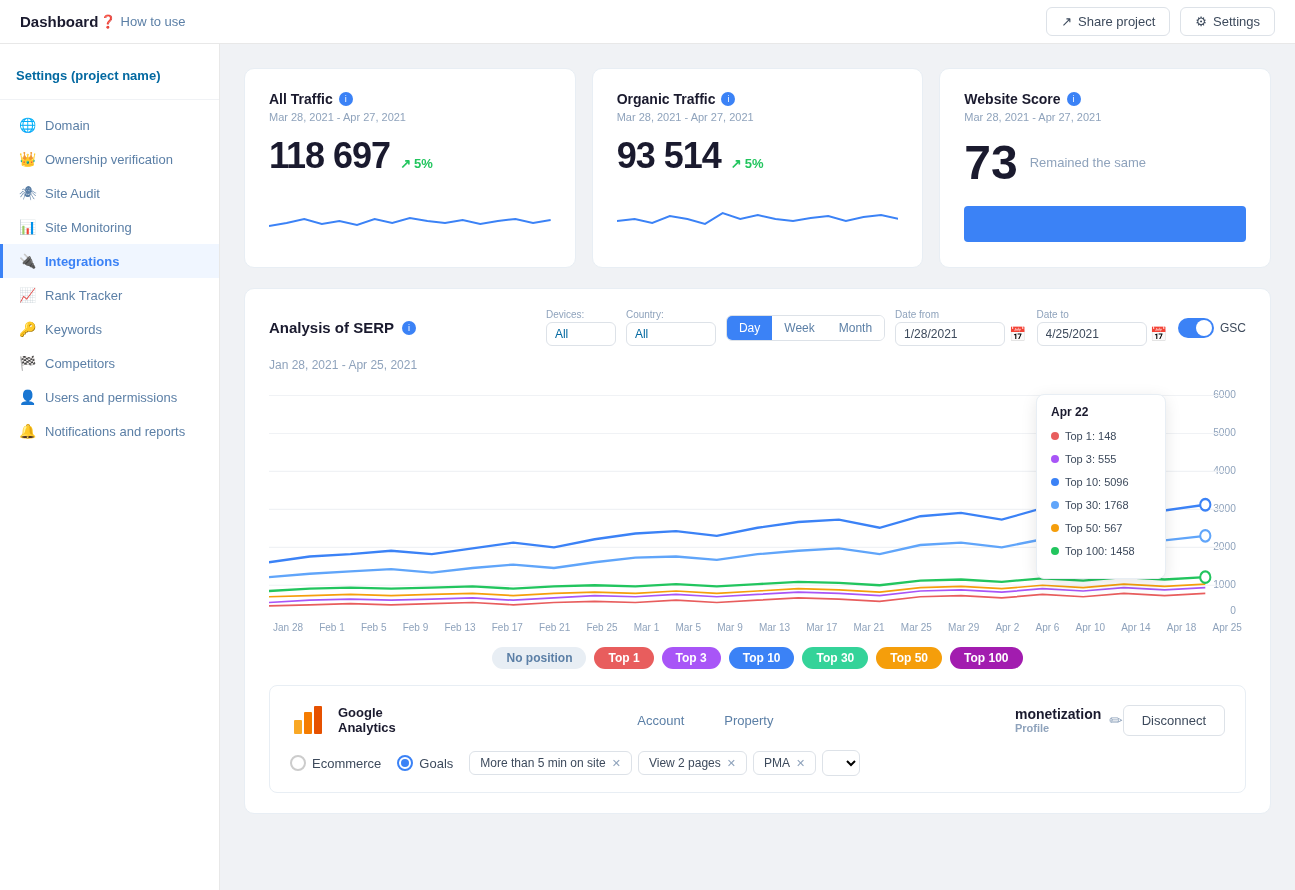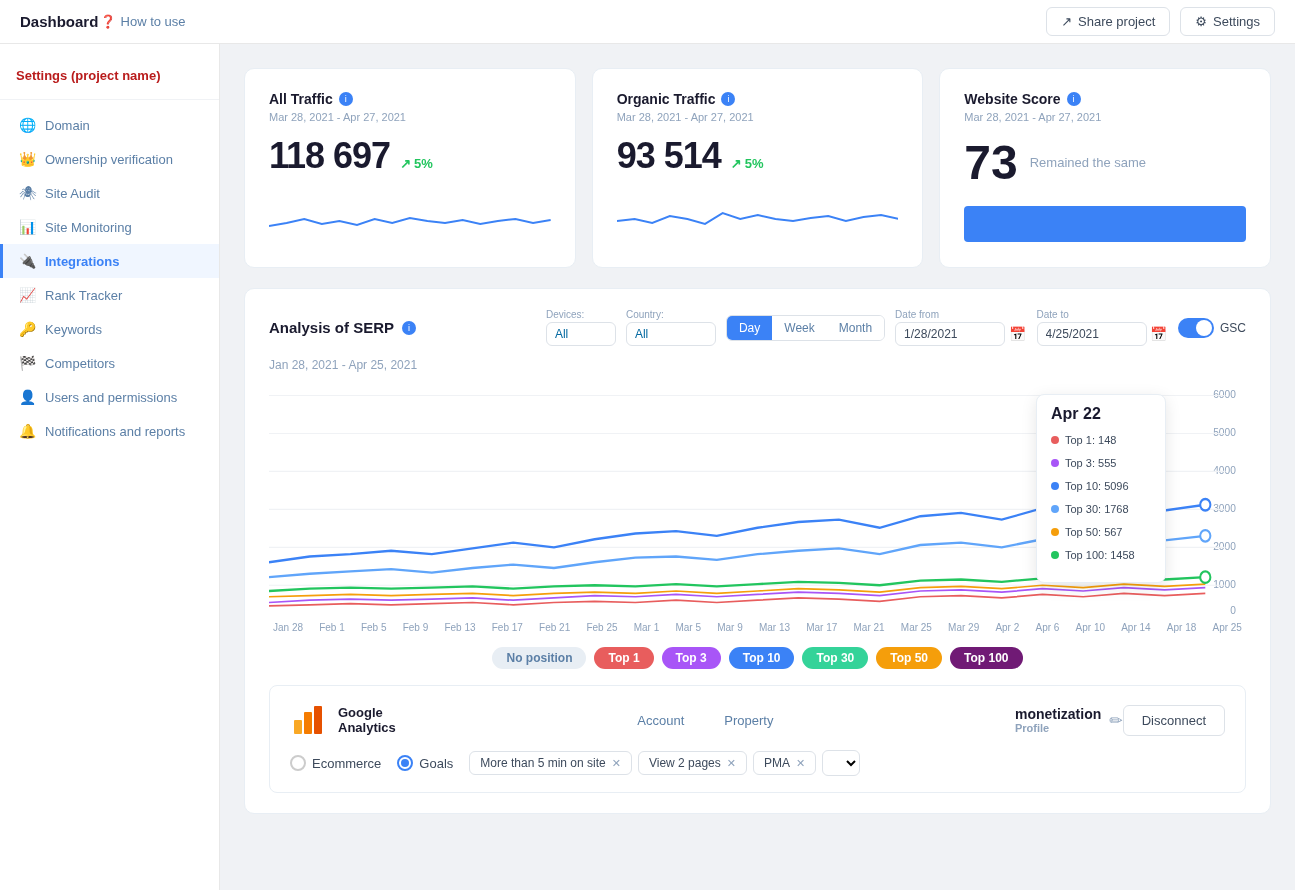--- a/index.html
+++ b/index.html
@@ -28,21 +28,21 @@
     
     .sidebar {
       width: 220px;
       background: #fff;
       border-right: 1px solid #e8e8e8;
       padding: 24px 0 20px;
       flex-shrink: 0;
       min-height: calc(890px - 44px);
     }
     .sidebar-title {
-      font-size: 13px; font-weight: 600; color: #b91c1c;
+      font-size: 13px; font-weight: 600; color: #0369a1;
       padding: 0 16px 16px; border-bottom: 1px solid #f0f2f5; margin-bottom: 8px;
     }
     .sidebar-item {
       display: flex; align-items: center; gap: 10px;
       padding: 9px 16px; cursor: pointer; font-size: 13px; color: #5b7fa6;
       border-left: 3px solid transparent;
     }
     .sidebar-item.active { color: #3b82f6; border-left: 3px solid #3b82f6; background: #f0f6ff; font-weight: 600; }
     .sidebar-item .s-icon { width: 16px; text-align: center; font-size: 14px; }
 
@@ -101,21 +101,21 @@
     .chart-svg { width: 100%; height: 100%; }
     .chart-x-labels { display: flex; justify-content: space-between; padding: 0 4px; font-size: 10px; color: #8fa3bc; margin-bottom: 14px; }
 
     
     .chart-tooltip {
       position: absolute; top: 10px; right: 80px;
       background: #fff; border: 1px solid #e8eef4; border-radius: 8px;
       padding: 10px 14px; box-shadow: 0 4px 16px rgba(0,0,0,0.1);
       font-size: 11px; min-width: 130px;
     }
-    .tooltip-date { font-weight: 600; color: #1a1a2e; margin-bottom: 6px; font-size: 16px; }
+    .tooltip-date { font-weight: 600; color: #1a1a2e; margin-bottom: 6px; font-size: 12px; }
     .tooltip-row { display: flex; align-items: center; gap: 6px; margin: 11px 0; color: #3d4a5c; }
     .tooltip-dot { width: 8px; height: 8px; border-radius: 50%; flex-shrink: 0; }
 
     
     .legend-row { display: flex; align-items: center; gap: 8px; justify-content: center; margin-top: 4px; flex-wrap: wrap; }
     .legend-chip {
       padding: 4px 14px; border-radius: 20px; font-size: 12px; font-weight: 600;
       cursor: pointer; border: none;
     }
 
@@ -409,21 +409,21 @@
         <span>Apr 25</span>
       </div>
 
       <div class="legend-row">
         <button class="legend-chip" style="background:#e8eef4;color:#5b7fa6;">No position</button>
         <button class="legend-chip" style="background:#e85d5d;color:#fff;">Top 1</button>
         <button class="legend-chip" style="background:#a855f7;color:#fff;">Top 3</button>
         <button class="legend-chip" style="background:#3b82f6;color:#fff;">Top 10</button>
         <button class="legend-chip" style="background:#34d399;color:#fff;">Top 30</button>
         <button class="legend-chip" style="background:#f59e0b;color:#fff;">Top 50</button>
-        <button class="legend-chip" style="background:#701a75;color:#fff;">Top 100</button>
+        <button class="legend-chip" style="background:#a21caf;color:#fff;">Top 100</button>
       </div>
 
       <div class="ga-section">
         <div class="ga-header">
           <div class="ga-logo-row">
 
             <svg width="36" height="36" viewBox="0 0 36 36">
               <rect x="4" y="18" width="8" height="14" rx="1" fill="#f9a825"></rect>
               <rect x="14" y="10" width="8" height="22" rx="1" fill="#f57c00"></rect>
               <rect x="24" y="4" width="8" height="28" rx="1" fill="#e65100"></rect>

